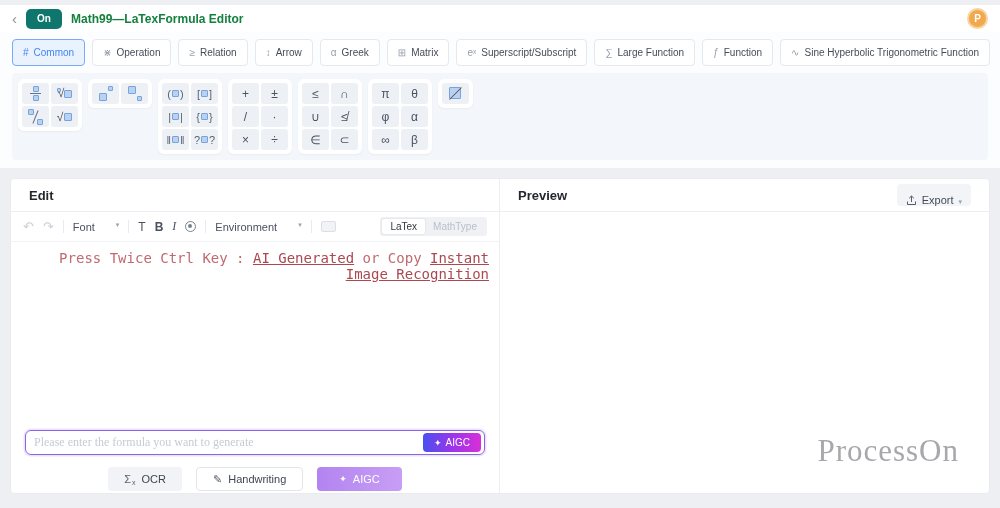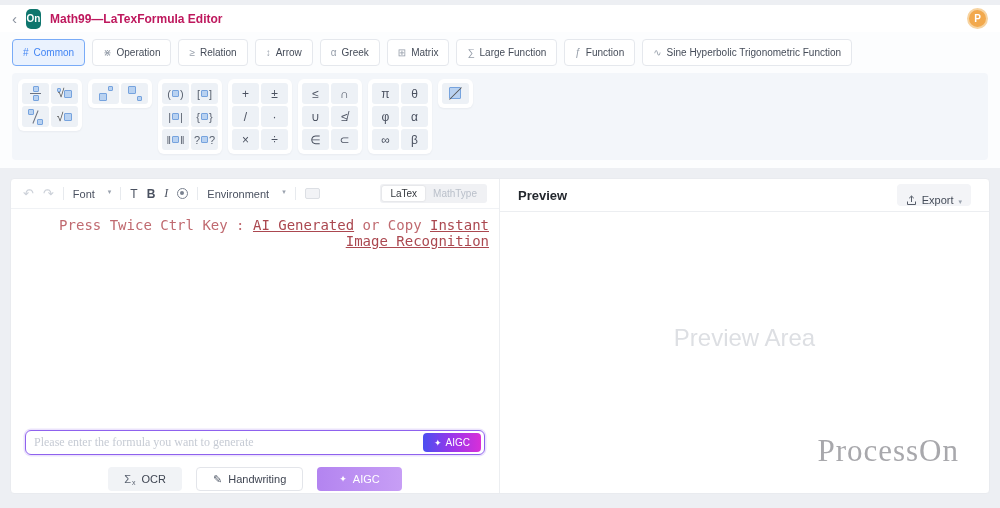--- a/index.html
+++ b/index.html
@@ -3,23 +3,23 @@
 <meta charset="utf-8">
 <style>
   *{margin:0;padding:0;box-sizing:border-box;}
   html,body{width:1000px;height:508px;overflow:hidden;background:#edeff3;
     font-family:"Liberation Sans",sans-serif;}
 
   
   .topbar{margin-top:5px;height:27px;background:#fff;display:flex;align-items:center;
     padding:0 12px;gap:9px;}
   .back{color:#8a919e;font-size:15px;cursor:pointer;line-height:1;}
-  .logo{width:15px;height:20px;border-radius:5px;background:#0f766e;color:#fff;
+  .logo{width:36px;height:20px;border-radius:5px;background:#0f766e;color:#fff;
     font-weight:bold;font-size:10px;display:flex;align-items:center;justify-content:center;}
-  .doc-title{font-size:12px;font-weight:bold;color:#be185d;}
+  .doc-title{font-size:12px;font-weight:bold;color:#15803d;}
   .avatar{margin-left:auto;width:21px;height:21px;border-radius:50%;background:#f2a94d;
     border:2px solid #f7d3a0;color:#fff;font-size:10px;font-weight:bold;
     display:flex;align-items:center;justify-content:center;cursor:pointer;}
 
   
   .symbols-section{background:#fcfdfe;padding:7px 12px 8px;}
   .tabs{display:flex;gap:7px;}
   .tab{display:flex;align-items:center;gap:5px;height:27px;padding:0 10px;background:#fff;
     border:1px solid #e5e8ed;border-radius:4px;font-size:10px;color:#454c59;cursor:pointer;
     white-space:nowrap;}
@@ -70,21 +70,21 @@
   .panel.edit{width:489px;border-right:1px solid #eceef1;}
   .panel.preview{flex:1;}
   .panel-header{height:33px;display:flex;align-items:center;padding:0 18px;
     border-bottom:1px solid #eceef1;flex:none;}
   .panel-title{font-size:13px;font-weight:bold;color:#24282e;}
 
   .edit-toolbar{height:30px;display:flex;align-items:center;padding:0 12px;
     border-bottom:1px solid #f0f2f5;font-size:11px;color:#4a5160;gap:9px;flex:none;}
   .tb-icon{color:#ccd1d9;font-size:13px;cursor:pointer;}
   .tb-sep{width:1px;height:13px;background:#e7eaee;}
-  .tb-btn{display:flex;align-items:flex-start;gap:13px;cursor:pointer;}
+  .tb-btn{display:flex;align-items:flex-start;gap:21px;cursor:pointer;}
   .caret{font-size:7px;color:#9aa2ae;}
   .tb-t{font-size:12px;cursor:pointer;}
   .tb-b{font-weight:bold;font-size:12px;cursor:pointer;}
   .tb-i{font-style:italic;font-size:12px;font-family:"Liberation Serif",serif;cursor:pointer;}
   .color-icon{width:11px;height:11px;border-radius:50%;border:1.5px solid #7a8290;
     position:relative;cursor:pointer;}
   .color-icon::after{content:"";position:absolute;left:2px;top:2px;width:4px;height:4px;
     border-radius:50%;background:#7a8290;}
   .kbd-icon{width:15px;height:11px;border:1px solid #dcdfe4;border-radius:2px;
     background:#f2f3f6;cursor:pointer;}
@@ -159,20 +159,24 @@
     </button>
     <button class="tab">
       <span class="ticon">α</span>
       <span>Greek</span>
     </button>
     <button class="tab">
       <span class="ticon">⊞</span>
       <span>Matrix</span>
     </button>
     <button class="tab">
+      <span class="ticon">eˣ</span>
+      <span>Superscript/Subscript</span>
+    </button>
+    <button class="tab">
       <span class="ticon">∑</span>
       <span>Large Function</span>
     </button>
     <button class="tab">
       <span class="ticon">ƒ</span>
       <span>Function</span>
     </button>
     <button class="tab">
       <span class="ticon">∿</span>
       <span>Sine Hyperbolic Trigonometric Function</span>
@@ -294,20 +298,23 @@
         </span>
       </div>
     </div>
 
   </div>
 </section>
 
 <main class="main">
 
   <section class="panel edit">
+    <div class="panel-header">
+      <span class="panel-title">Edit</span>
+    </div>
 
     <div class="edit-toolbar">
       <span class="tb-icon">↶</span>
       <span class="tb-icon">↷</span>
       <span class="tb-sep"></span>
       <span class="tb-btn">
         <span>Font</span>
         <span class="caret">▾</span>
       </span>
       <span class="tb-sep"></span>
@@ -366,18 +373,17 @@
       <span class="panel-title">Preview</span>
       <span class="export-btn">
         <svg width="11" height="11" viewBox="0 0 11 11">
           <path d="M5.5 7 V1.2 M3.2 3.2 L5.5 1 L7.8 3.2 M1.5 6.5 V9.5 H9.5 V6.5" fill="none" stroke="#565d69" stroke-width="1"></path>
         </svg>
         <span>Export</span>
         <span class="caret">▾</span>
       </span>
     </div>
     <div class="preview-body">
-      <span class="preview-label">Preview Area</span>
       <span class="watermark">ProcessOn</span>
     </div>
   </section>
 
 </main>
 
 </body></html>

